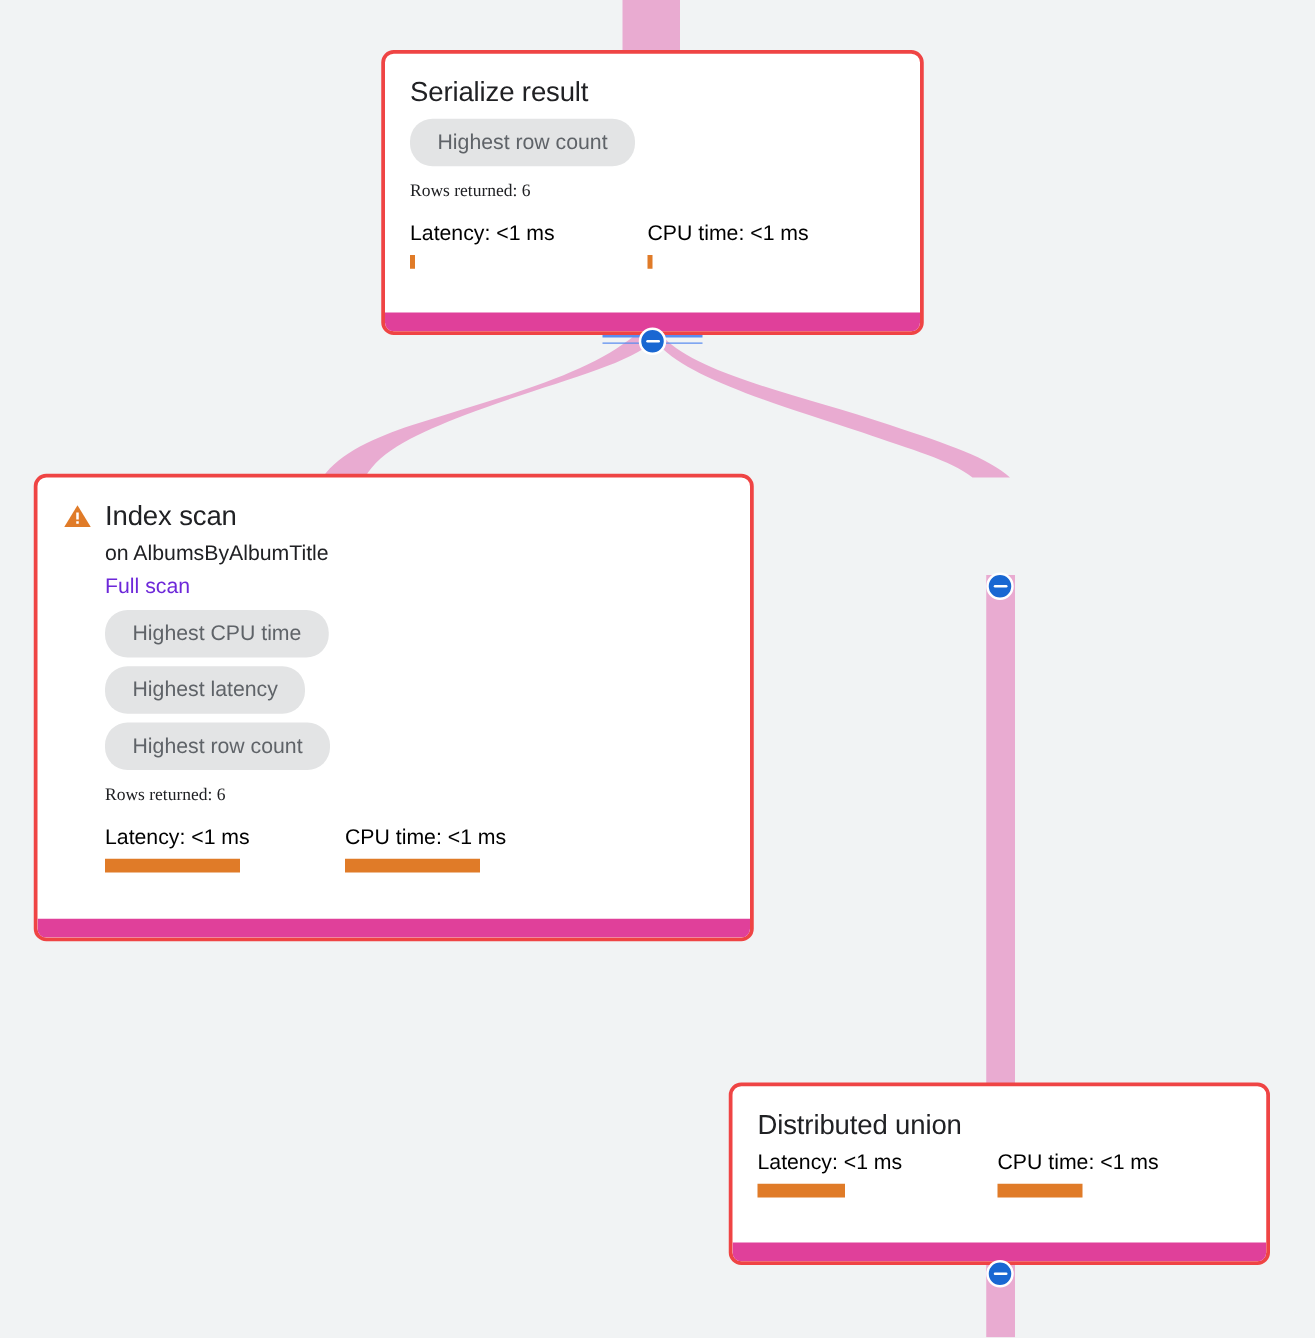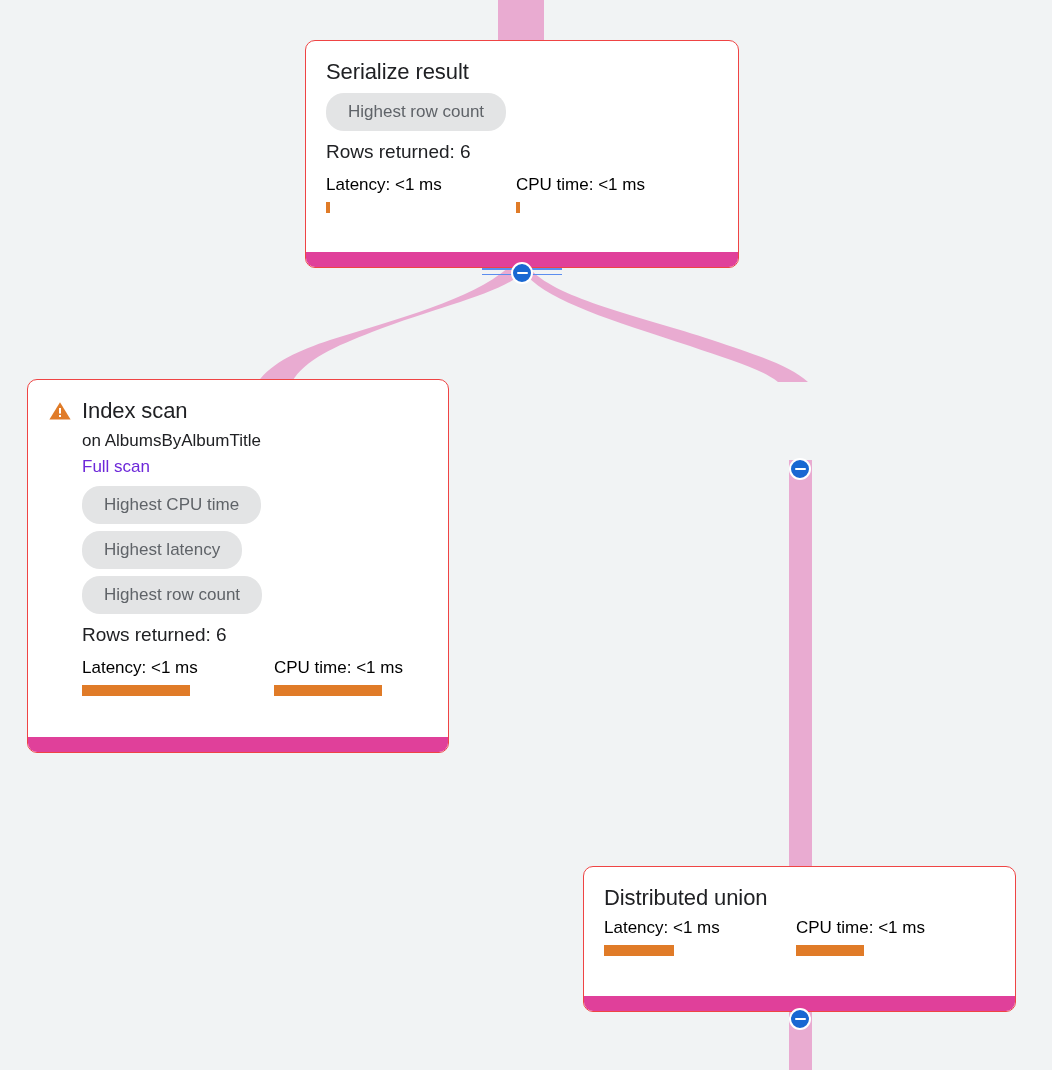--- a/index.html
+++ b/index.html
@@ -24,21 +24,21 @@
     left: 0; top: 0;
     width: 1052px;
     height: 1070px;
     pointer-events: none;
   }
   
   .node {
     position: absolute;
     box-sizing: border-box;
     background: #ffffff;
-    border: 1px solid #ef4444;
+    border: 3px solid #ef4444;
     border-radius: 10px;
     overflow: hidden;
   }
   .node-body {
     padding: 16px 20px 14px 20px;
   }
   .node-accent {
     position: absolute;
     left: 0; right: 0; bottom: 0;
     height: 15px;
@@ -75,24 +75,25 @@
     background: #e3e4e5;
     color: #5f6368;
     font-size: 17px;
     line-height: 20px;
     padding: 9px 22px;
     border-radius: 18px;
     margin-bottom: 7px;
     text-align: right;
   }
   .rows-line {
-    font-size: 19px;
+    font-size: 14px;
     line-height: 28px;
     color: #202124;
     margin-top: 2px;
+    font-family: Liberation Serif, serif;
   }
   .metrics {
     display: flex;
     margin-top: 8px;
   }
   .metric { }
   .metric-label {
     font-size: 17px;
     line-height: 22px;
     color: #000000;
@@ -196,21 +197,21 @@
     </div>
   <div class="edge-marker" style="left:532px; top:268px; width:30px;">
       <i></i>
       <i></i>
     </div>
 
   <div class="toggle" style="left:511px; top:262px;">
     <span class="minus"></span>
   </div>
 
-  <div class="node" style="left:27px; top:379px; width:422px; height:374px;">
+  <div class="node" style="left:27px; top:379px; width:576px; height:374px;">
     <div class="node-body">
       <div class="node-title-row">
         <svg class="warn-icon" viewBox="0 0 24 24">
           <path d="M12 3.2 L22.6 20.6 L1.4 20.6 Z" fill="#e07b28"></path>
           <rect x="11" y="9" width="2" height="5.6" fill="#ffffff"></rect>
           <rect x="11" y="16" width="2" height="2" fill="#ffffff"></rect>
         </svg>
         <div class="node-title">Index scan</div>
       </div>
       <div style="padding-left:34px;">

